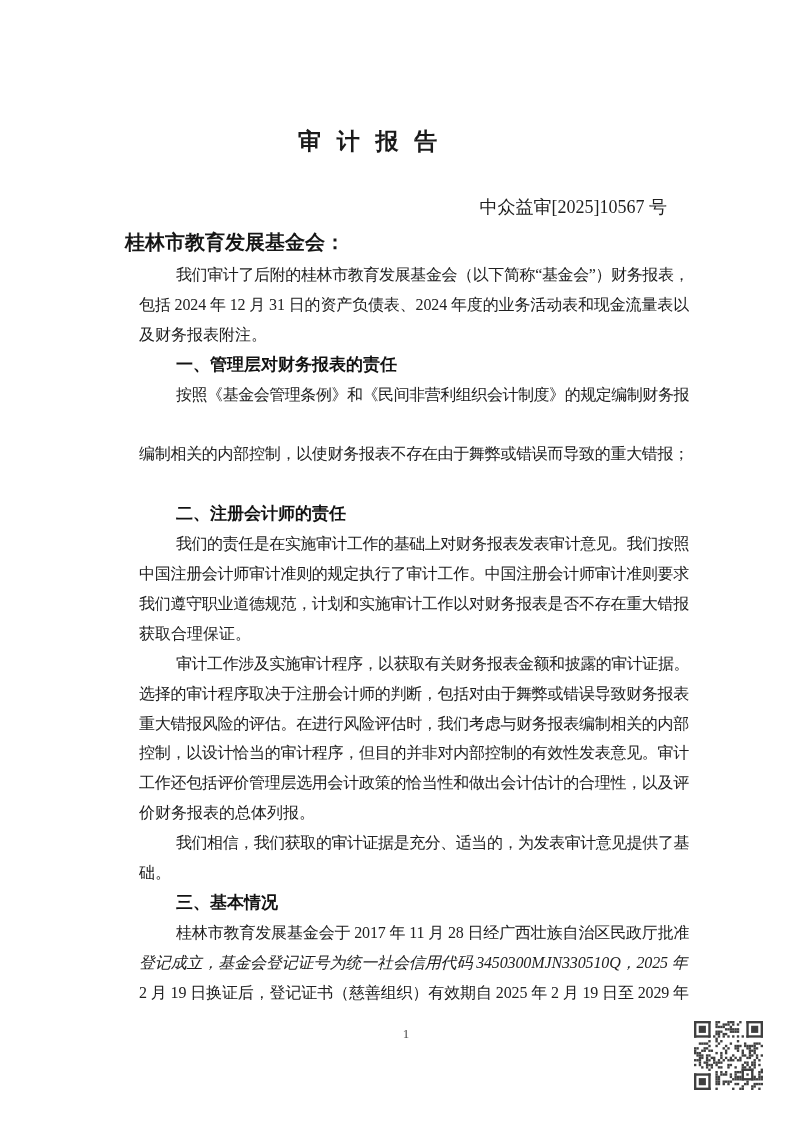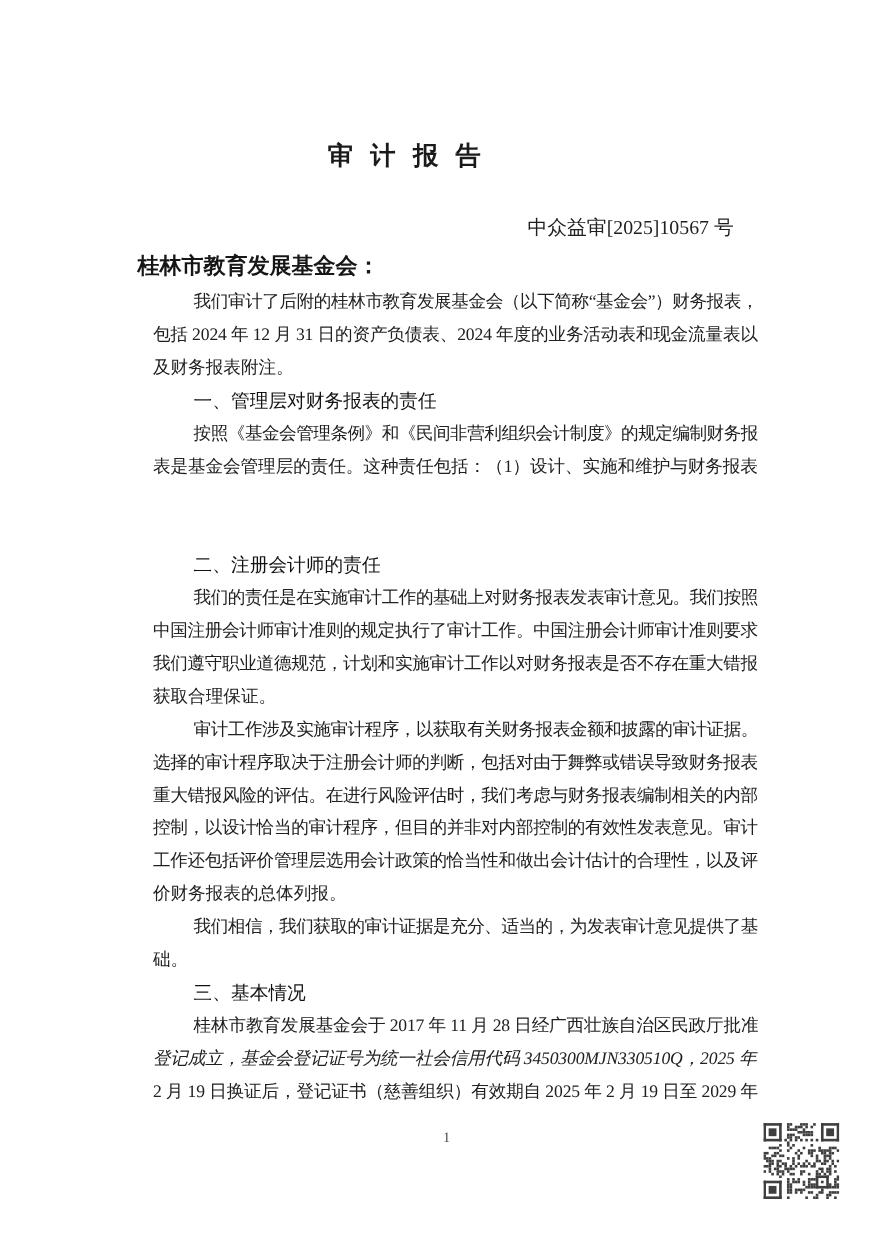--- a/index.html
+++ b/index.html
@@ -49,21 +49,21 @@
   .line {
     position: absolute;
     left: 125px;
     width: 550px;
     height: 30px;
     line-height: 29.9px;
     font-size: 16px;
     color: #202020;
   }
   .line > span { display: inline-block; white-space: nowrap; }
-  .line.heading { font-size: 17px; font-weight: 400; color: #121212; }
+  .line.heading { font-size: 17px; font-weight: 700; color: #121212; }
   .page-number {
     position: absolute;
     top: 1026px;
     left: 0;
     width: 812px;
     text-align: center;
     font-size: 13px;
     color: #4a4a4a;
   }
   .qr {
@@ -80,21 +80,21 @@
 <div class="page">
   <h1 class="title">审 计 报 告</h1>
   <div class="doc-number">中众益审[2025]10567 号</div>
   <div class="addressee">桂林市教育发展基金会：</div>
   <div class="body" id="report-body">
       <div class="line" style="top: 260px; padding-left: 37px;"><span style="letter-spacing: -0.382353px;">我们审计了后附的桂林市教育发展基金会（以下简称“基金会”）财务报表，</span></div>
       <div class="line" style="top: 289.9px;"><span style="letter-spacing: -0.130435px;">包括 2024 年 12 月 31 日的资产负债表、2024 年度的业务活动表和现金流量表以</span></div>
       <div class="line" style="top: 319.8px;"><span>及财务报表附注。</span></div>
       <div class="line heading" style="top: 349.7px; padding-left: 37px;"><span>一、管理层对财务报表的责任</span></div>
       <div class="line" style="top: 379.6px; padding-left: 37px;"><span style="letter-spacing: -0.454545px;">按照《基金会管理条例》和《民间非营利组织会计制度》的规定编制财务报</span></div>
-      <div class="line" style="top: 409.5px;"><span style="letter-spacing: -0.0571429px;">表是基金会管理层的责任。这种责任包括：（1）设计、实施和维护与财务报表</span></div>
+      <div class="line" style="top: 439.4px;"><span style="letter-spacing: -0.285714px;">编制相关的内部控制，以使财务报表不存在由于舞弊或错误而导致的重大错报；</span></div>
       <div class="line heading" style="top: 499.2px; padding-left: 37px;"><span>二、注册会计师的责任</span></div>
       <div class="line" style="top: 529.1px; padding-left: 37px;"><span style="letter-spacing: -0.454545px;">我们的责任是在实施审计工作的基础上对财务报表发表审计意见。我们按照</span></div>
       <div class="line" style="top: 559px;"><span style="letter-spacing: -0.285714px;">中国注册会计师审计准则的规定执行了审计工作。中国注册会计师审计准则要求</span></div>
       <div class="line" style="top: 588.9px;"><span style="letter-spacing: -0.285714px;">我们遵守职业道德规范，计划和实施审计工作以对财务报表是否不存在重大错报</span></div>
       <div class="line" style="top: 648.7px; padding-left: 37px;"><span style="letter-spacing: -0.454545px;">审计工作涉及实施审计程序，以获取有关财务报表金额和披露的审计证据。</span></div>
       <div class="line" style="top: 618.8px;"><span>获取合理保证。</span></div>
       <div class="line" style="top: 678.6px;"><span style="letter-spacing: -0.285714px;">选择的审计程序取决于注册会计师的判断，包括对由于舞弊或错误导致财务报表</span></div>
       <div class="line" style="top: 708.5px;"><span style="letter-spacing: -0.285714px;">重大错报风险的评估。在进行风险评估时，我们考虑与财务报表编制相关的内部</span></div>
       <div class="line" style="top: 738.4px;"><span style="letter-spacing: -0.285714px;">控制，以设计恰当的审计程序，但目的并非对内部控制的有效性发表意见。审计</span></div>
       <div class="line" style="top: 768.3px;"><span style="letter-spacing: -0.285714px;">工作还包括评价管理层选用会计政策的恰当性和做出会计估计的合理性，以及评</span></div>

